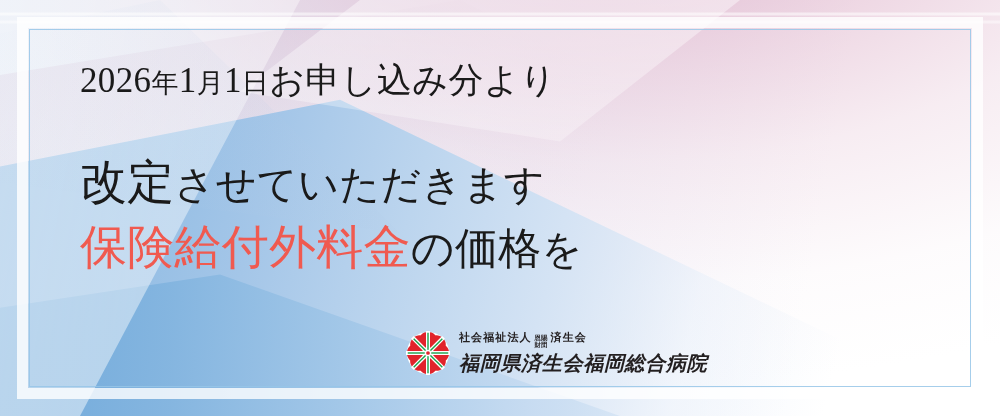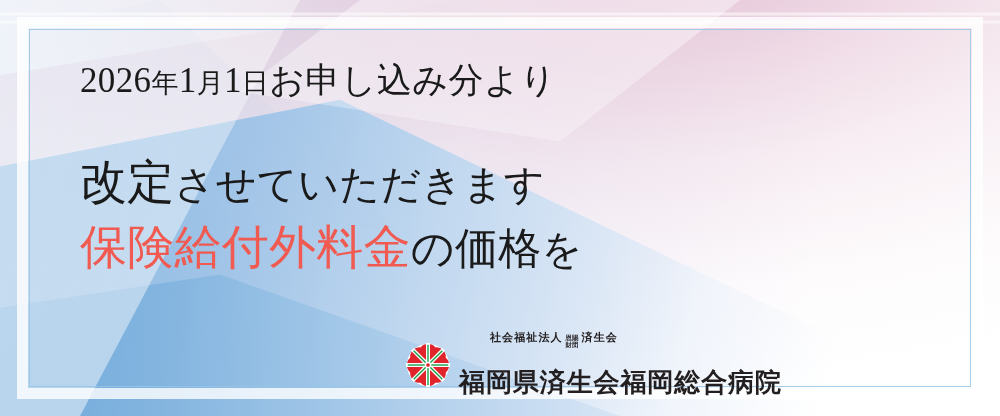--- a/index.html
+++ b/index.html
@@ -208,37 +208,37 @@
   }
   .logo-sub {
     font-size: 11px;
     font-weight: bold;
     letter-spacing: 0.10em;
     line-height: 1.15;
     display: flex;
     align-items: baseline;
     gap: 3px;
     white-space: nowrap;
-    margin-left: 31px;
   }
   .logo-sub .onshi {
     font-size: 6.5px;
     line-height: 1.0;
     letter-spacing: 0;
     display: inline-flex;
     flex-direction: column;
     transform: translateY(-1px);
   }
   .logo-main {
-    font-size: 26px;
+    font-size: 20px;
     font-weight: bold;
     letter-spacing: 0.035em;
     line-height: 1.2;
-    margin-top: 18px;
+    margin-top: 2px;
     white-space: nowrap;
+    font-style: italic;
   }
 </style>
 </head>
 <body>
 
 <div id="banner">
 
   <div class="bg-layer bg-base"></div>
   <div class="bg-layer bg-mauve"></div>
   <div class="bg-layer bg-pink"></div>

